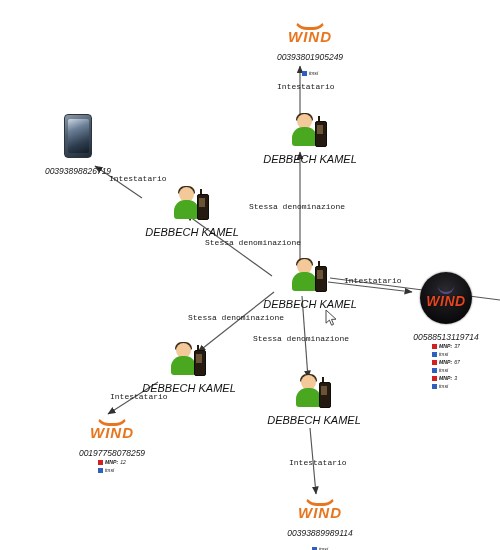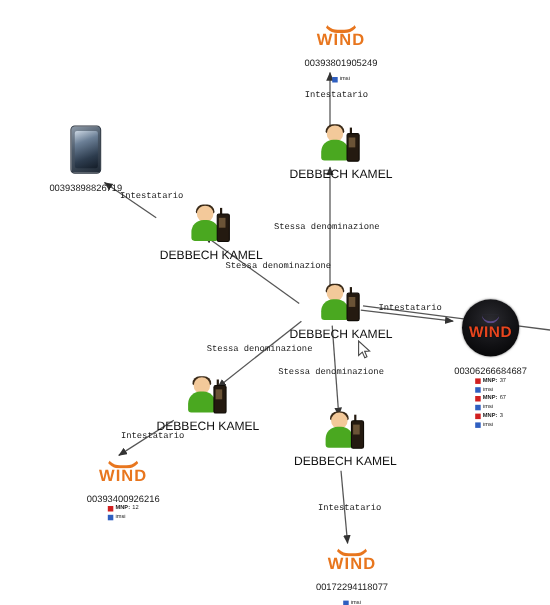--- a/index.html
+++ b/index.html
@@ -2,21 +2,21 @@
 <html><head>
 <meta charset="utf-8">
 <style>
   html,body{margin:0;padding:0;}
   body{
     width:500px;height:550px;background:#ffffff;
     font-family:"Liberation Sans", sans-serif;
     overflow:hidden;position:relative;
   }
   #graph{position:absolute;left:0;top:0;width:500px;height:550px;}
-  .node{position:absolute;text-align:center;}
+  .node{position:absolute;text-align:center;font-style:italic;}
 
   
   .wind-logo{font-family:"Liberation Sans",sans-serif;font-weight:bold;font-size:15px;
     color:#E8761E;letter-spacing:1px;line-height:1;}
   .wind-smile{display:block;width:30px;height:11px;margin:0 auto -1px auto;
     border-bottom:3px solid #E8761E;border-radius:0 0 26px 26px;
     border-left:2px solid transparent;border-right:2px solid transparent;}
   .msisdn{font-size:8.5px;color:#1a1a1a;margin-top:8px;white-space:nowrap;
     font-family:"Liberation Sans",sans-serif;}
 
@@ -178,52 +178,52 @@
 <div class="node" style="left:22px;top:114px;width:112px;">
   <div class="device">
     <div class="screen2"></div>
   </div>
   <div class="msisdn">00393898826719</div>
 </div>
 
 <div class="node" style="left:54px;top:412px;width:116px;">
   <span class="wind-smile"></span>
   <div class="wind-logo">WIND</div>
-  <div class="msisdn">00393400926216</div>
+  <div class="msisdn">00197758078259</div>
   <div class="legend">
     <div class="legend-row">
       <span class="sw red"></span>
       <span class="lg-key">MNP:</span>
       <span class="lg-val">12</span>
     </div>
     <div class="legend-row">
       <span class="sw blue"></span>
       <span class="lg-val">imsi</span>
     </div>
   </div>
 </div>
 
 <div class="node" style="left:262px;top:492px;width:116px;">
   <span class="wind-smile"></span>
   <div class="wind-logo">WIND</div>
-  <div class="msisdn">00172294118077</div>
+  <div class="msisdn">00393889989114</div>
   <div class="legend">
     <div class="legend-row">
       <span class="sw blue"></span>
       <span class="lg-val">imsi</span>
     </div>
   </div>
 </div>
 
 <div class="node" style="left:392px;top:272px;width:108px;">
   <div class="wind-dark">
     <span class="wd-smile"></span>
     <span class="wd-text">WIND</span>
   </div>
-  <div class="msisdn">00306266684687</div>
+  <div class="msisdn">00588513119714</div>
   <div class="legend">
     <div class="legend-row">
       <span class="sw red"></span>
       <span class="lg-key">MNP:</span>
       <span class="lg-val">37</span>
     </div>
     <div class="legend-row">
       <span class="sw blue"></span>
       <span class="lg-val">imsi</span>
     </div>

